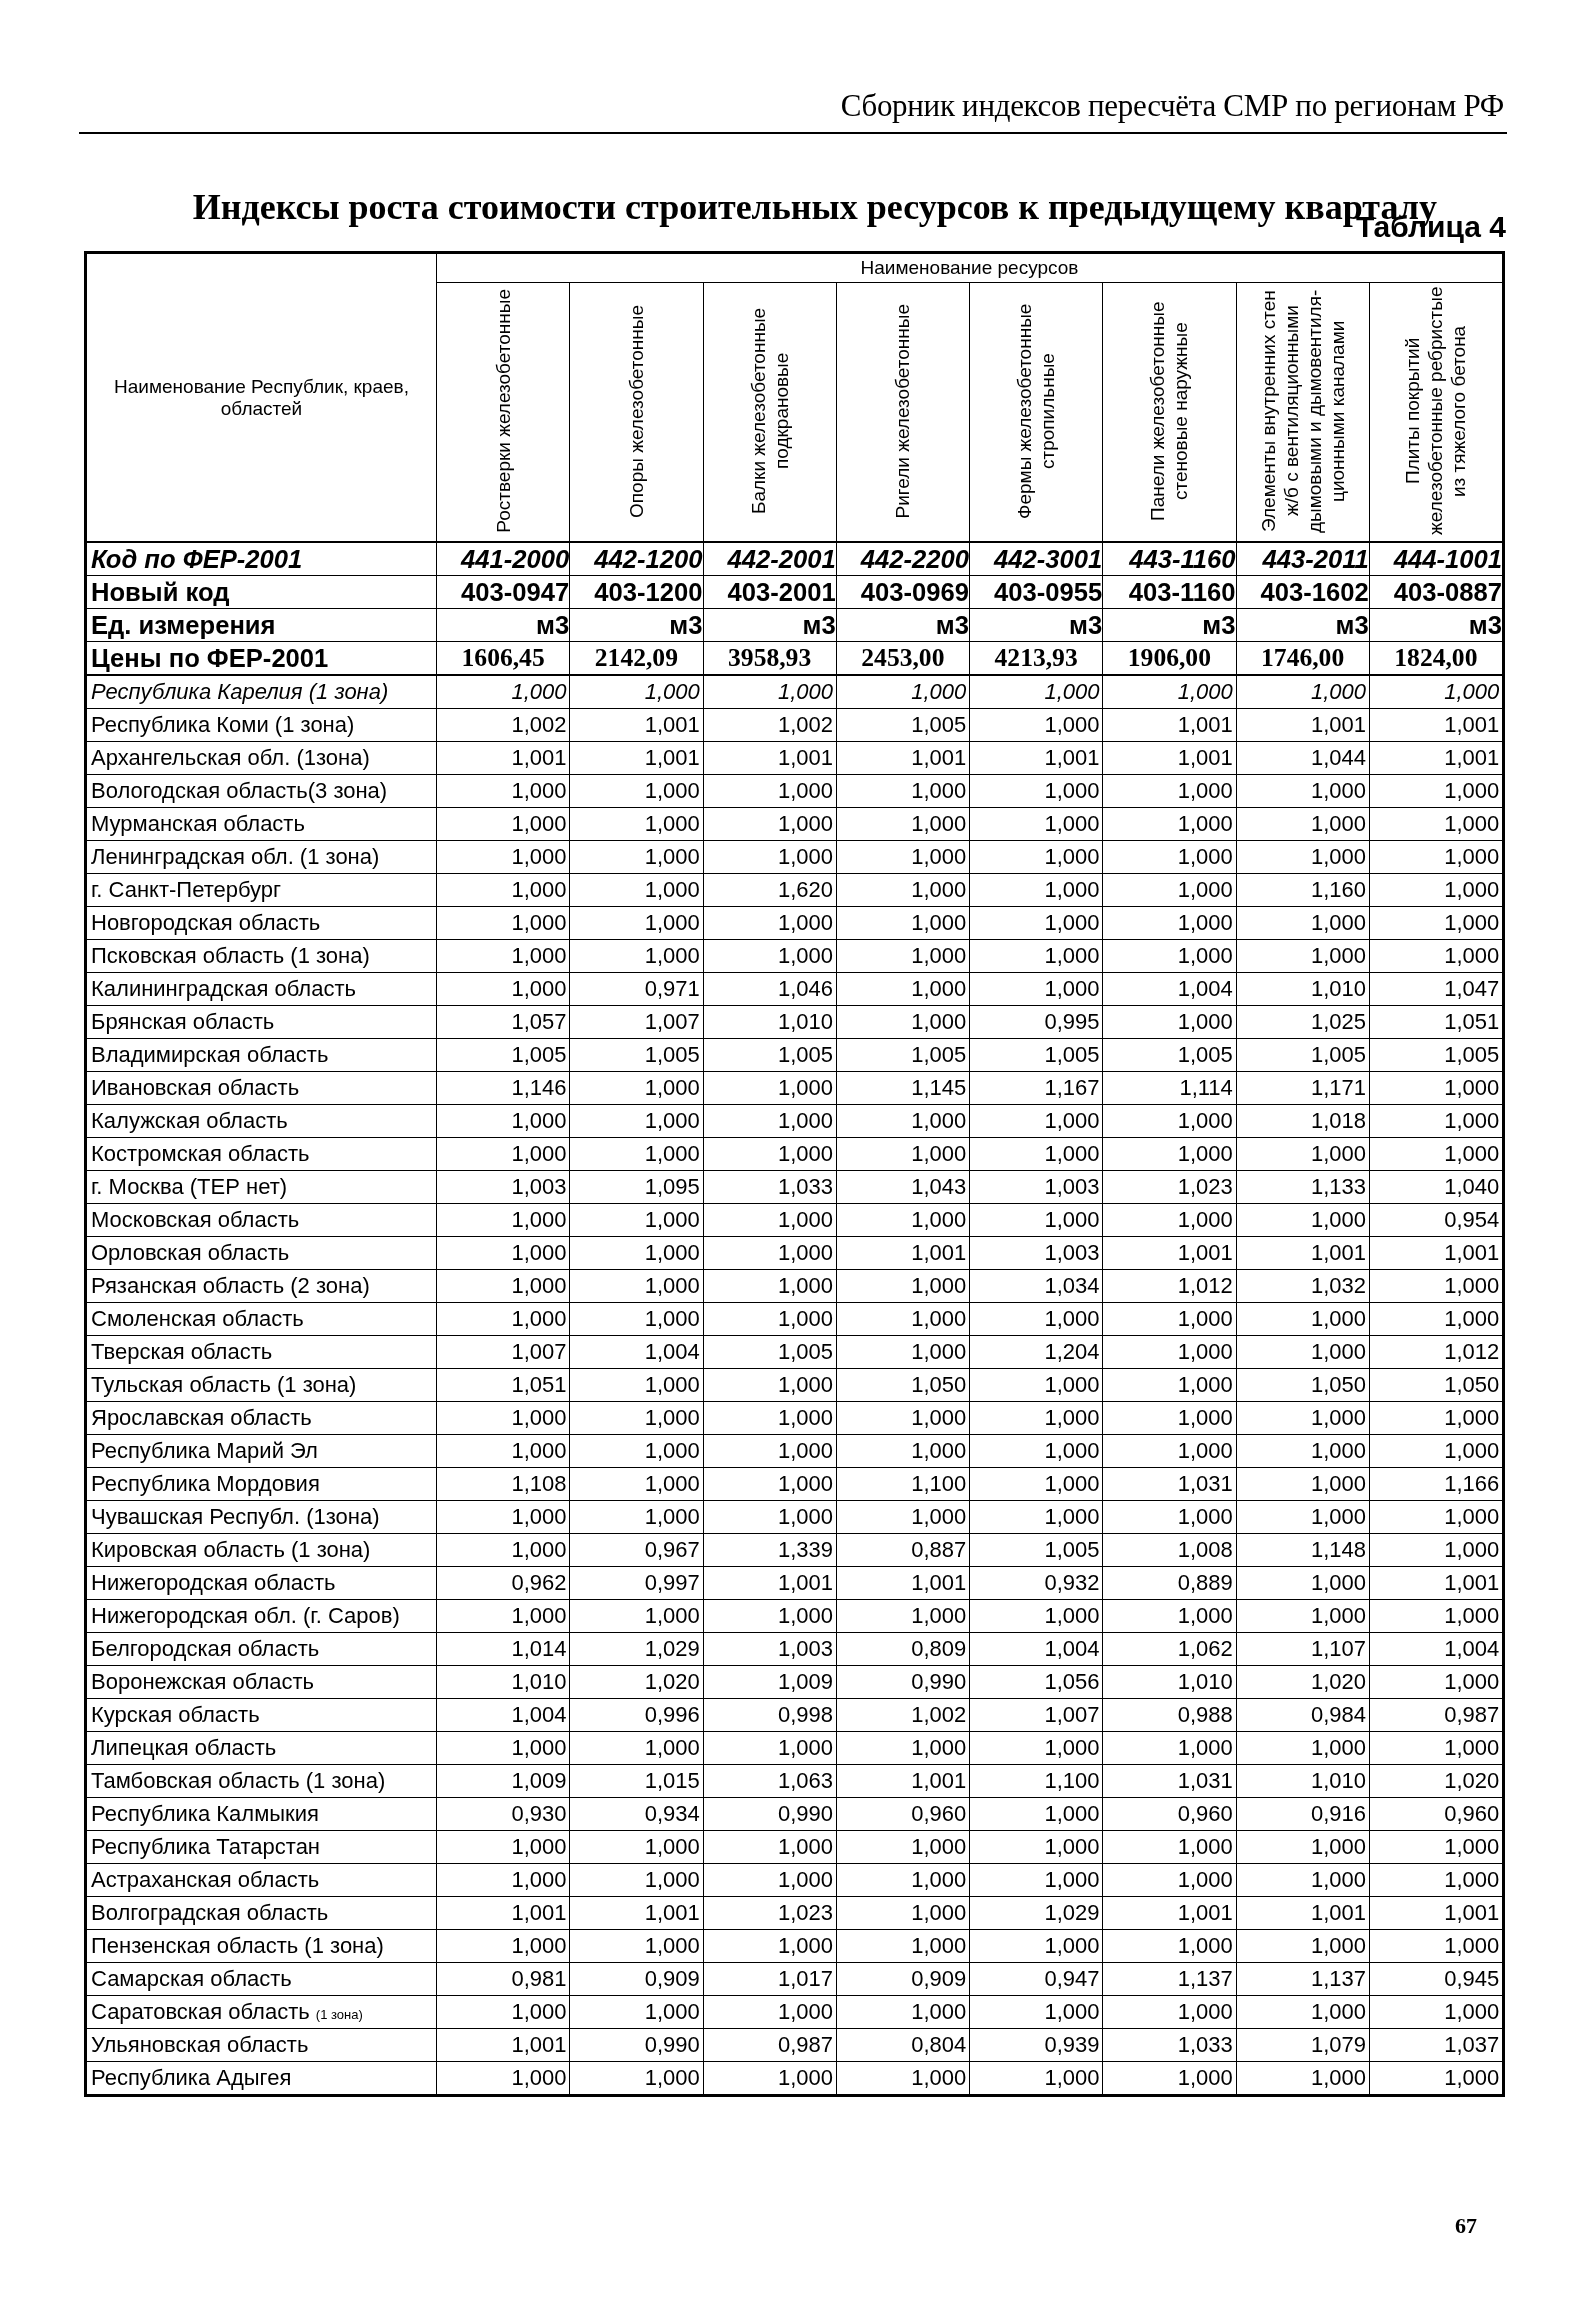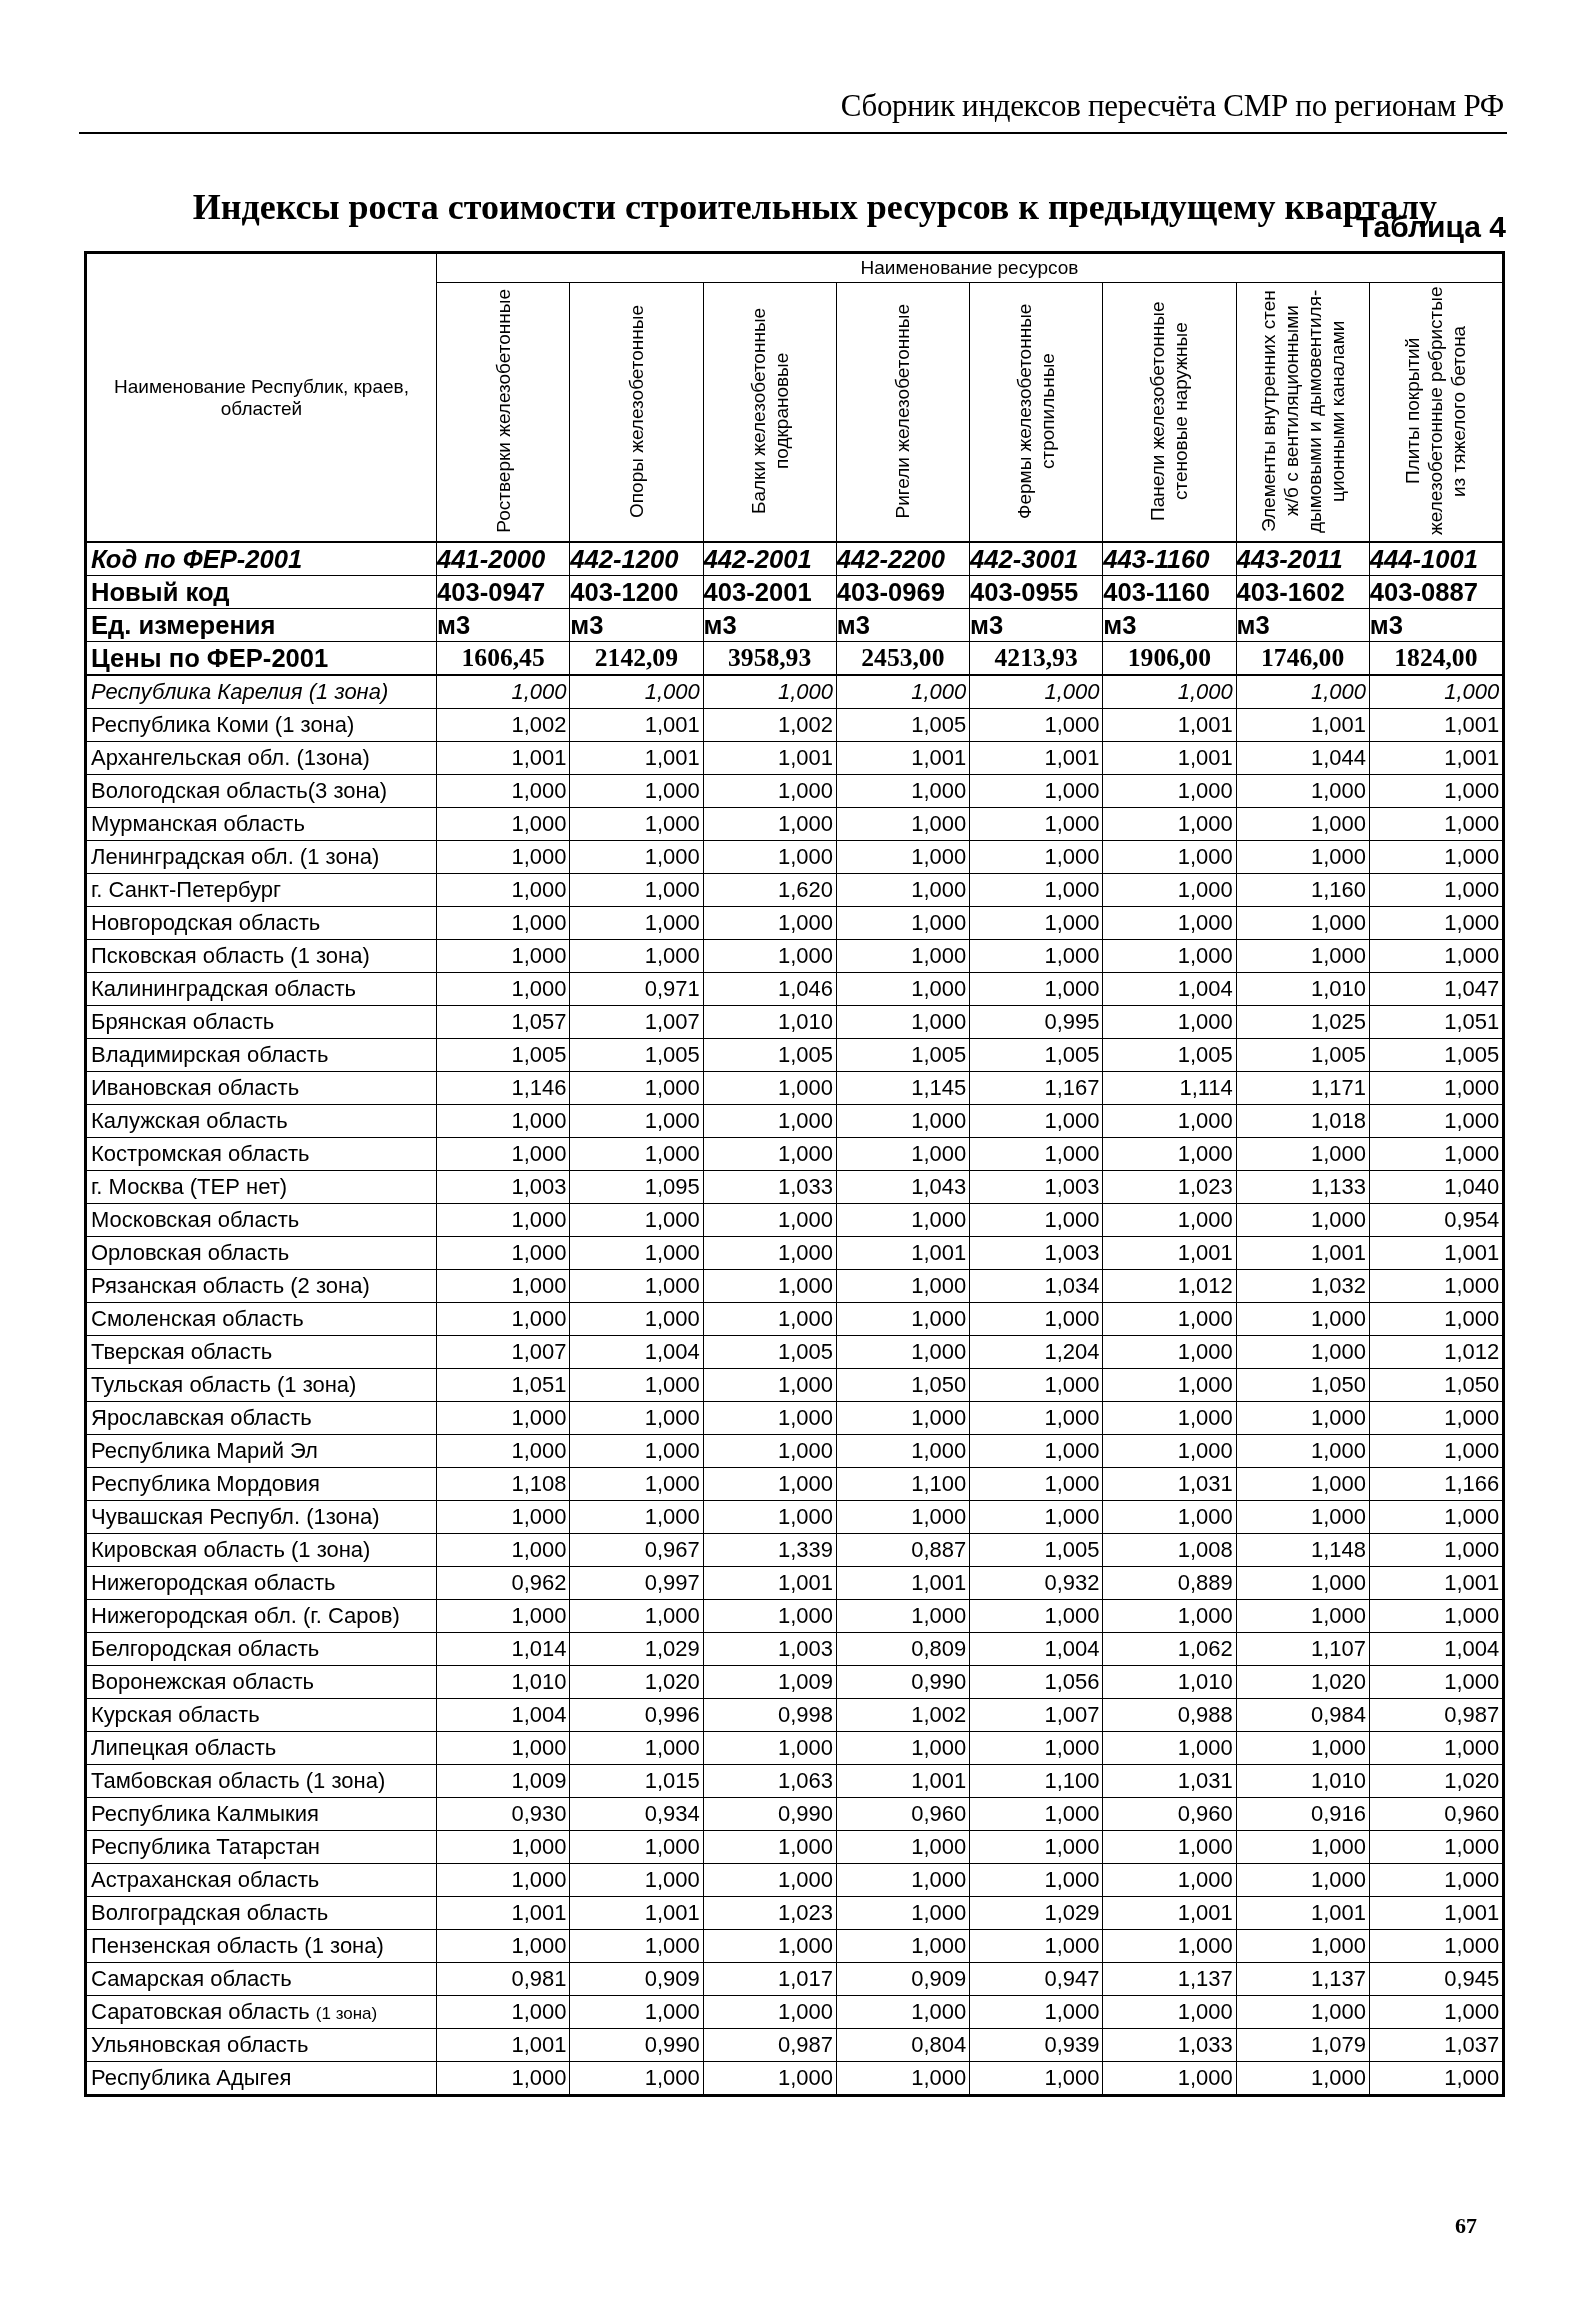--- a/index.html
+++ b/index.html
@@ -14,26 +14,26 @@
     border: 2.7px double #000; box-sizing: border-box; }
   table { border-collapse: collapse; width: 100%; table-layout: fixed; }
   td, th { border: 1.3px solid #000; padding: 0; }
   .hdr-name { font-weight: normal; font-size: 19px; text-align: center; vertical-align: middle; line-height: 22px; }
   .hdr-group { font-weight: normal; font-size: 19px; text-align: center; height: 28px; margin-top: 28px; }
   .hdr-res { height: 256px; vertical-align: middle; text-align: center; }
   .vert { writing-mode: vertical-rl; transform: rotate(180deg); display: inline-block;
     font-size: 19px; line-height: 23px; text-align: center; font-weight: normal; }
   .meta-row td { height: 32px; font-weight: bold; font-size: 25.6px; }
   .meta-label { padding-left: 4px; text-align: left; }
-  .meta-val { text-align: left; }
+  .meta-val { text-align: right; }
   .price-val { text-align: center; font-family: "Liberation Serif", serif; font-size: 23px; }
   .data-row td { height: 32px; font-size: 22px; }
   .region { text-align: left; padding-left: 4px; white-space: nowrap; overflow: hidden; }
   .num { text-align: right; padding-right: 2.7px; }
-  .small { font-size: 17px; }
+  .small { font-size: 13px; }
   .thick-top td { border-top: 2.7px solid #000; font-style: italic; }
   .page-num { position: absolute; left: 1455px; top: 2213px; font-family: "Liberation Serif", serif; font-size: 22px; font-weight: bold; }
 </style>
 </head>
 <body>
 
 <div class="running-head">Сборник индексов пересчёта СМР  по регионам РФ</div>
 <div class="head-rule"></div>
 <div class="doc-title">Индексы роста стоимости строительных ресурсов  к предыдущему кварталу</div>
 <div class="table-label">Таблица 4</div>

